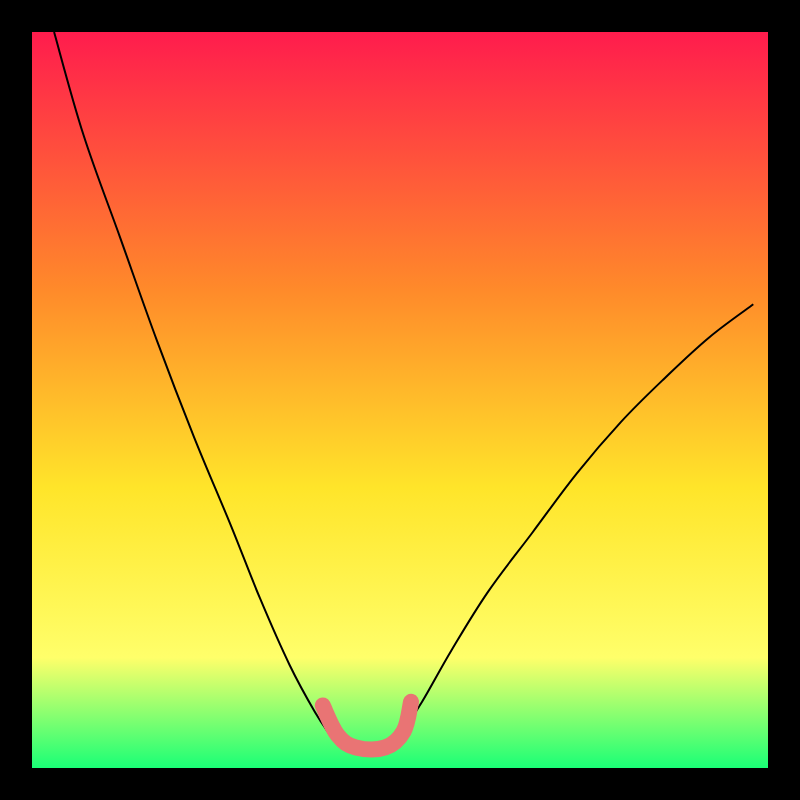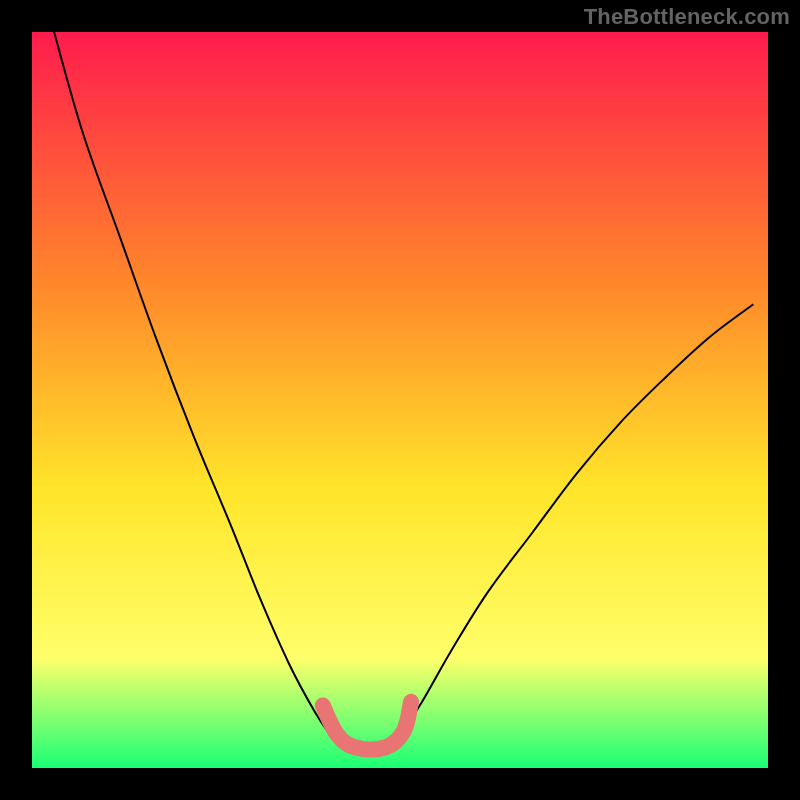--- a/index.html
+++ b/index.html
@@ -31,21 +31,20 @@
     font-size: 22px;
     font-weight: 600;
     color: #636363;
     letter-spacing: 0.2px;
   }
 </style>
 </head>
 <body>
 
 <div class="outer">
-  <div class="watermark">TheBottleneck.com</div>
 
   <svg class="plot" viewBox="0 0 736 736" preserveAspectRatio="none">
     <defs>
       <linearGradient id="bg-grad" x1="0" y1="0" x2="0" y2="1">
         <stop id="g0" offset="0%" stop-color="#ff1c4d"></stop>
         <stop id="g1" offset="35%" stop-color="#ff8a2a"></stop>
         <stop id="g2" offset="62%" stop-color="#ffe52a"></stop>
         <stop id="g3" offset="85%" stop-color="#ffff6a"></stop>
         <stop id="g4" offset="100%" stop-color="#1aff76"></stop>
       </linearGradient>

